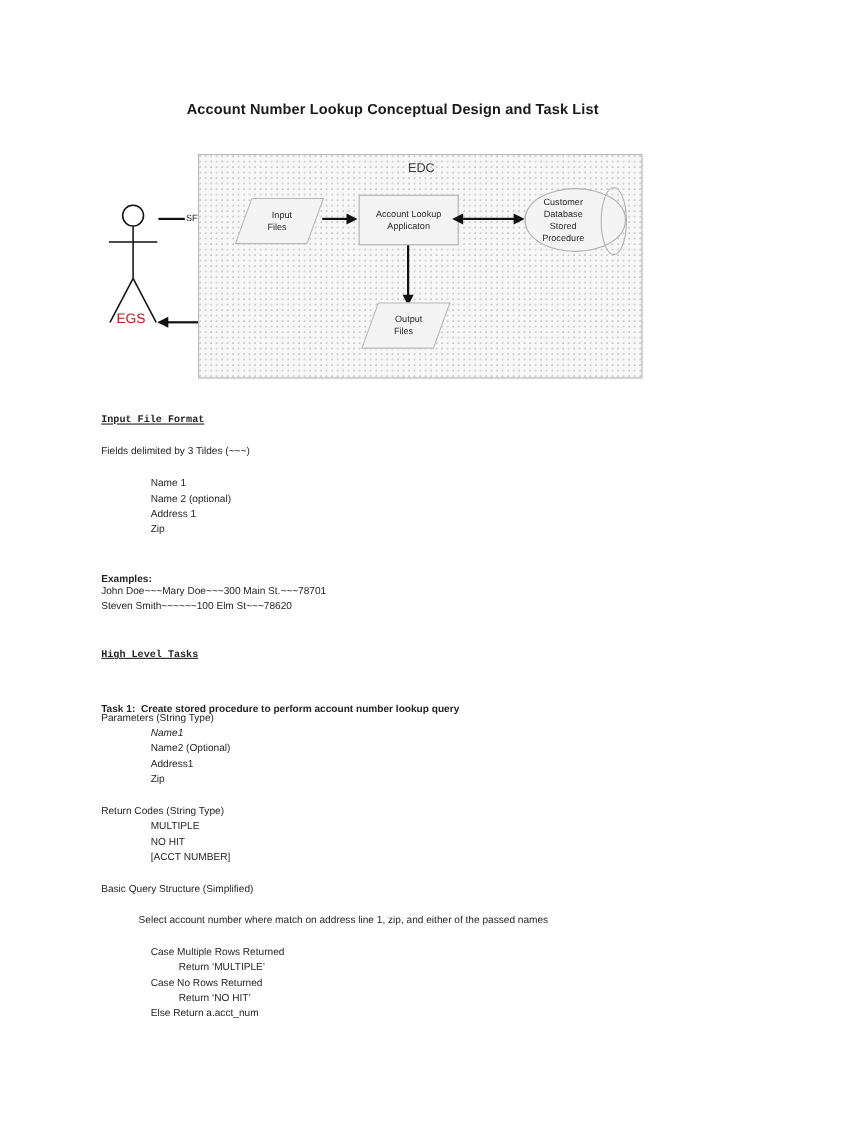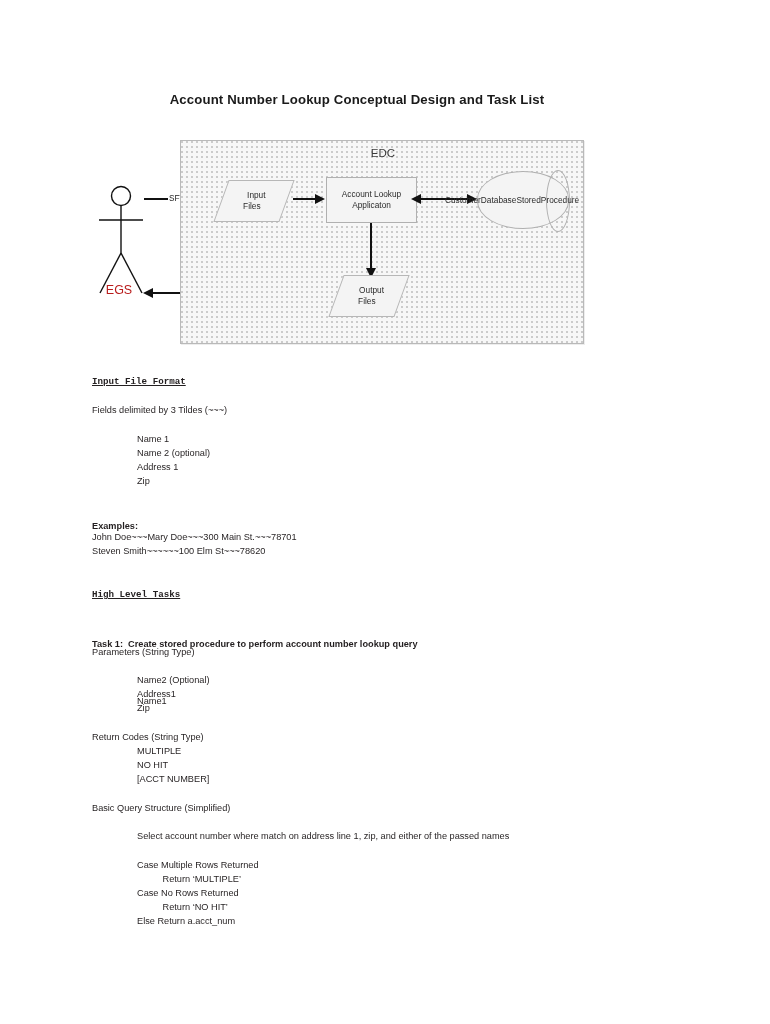--- a/index.html
+++ b/index.html
@@ -104,21 +104,21 @@
     border-radius: 50%;
     background: transparent;
   }
   .cyl-label {
     position: absolute;
     left: 6px;
     top: 0;
     width: calc(100% - 34px);
     height: 100%;
     display: flex;
-    flex-direction: row;
+    flex-direction: column;
     align-items: center;
     justify-content: center;
     font-size: 8.3px;
     line-height: 1.3;
     color: #2b2b2b;
     text-align: center;
   }
 
   
   .arrow-line {
@@ -274,33 +274,33 @@
   <div class="txt bold" style="left:92px; top:498px;">Examples:</div>
 
   <div class="txt" style="left:92px; top:530px;">John Doe~~~Mary Doe~~~300 Main St.~~~78701</div>
   <div class="txt" style="left:92px; top:544px;">Steven Smith~~~~~~100 Elm St~~~78620</div>
 
   <div class="txt hdr" style="left:92px; top:588px;">High Level Tasks</div>
 
   <div class="txt bold" style="left:92px; top:616px;">Task 1:  Create stored procedure to perform account number lookup query</div>
 
   <div class="txt" style="left:92px; top:645px;">Parameters (String Type)</div>
-  <div class="txt" style="left:137px; top:694px;">Name1</div>
+  <div class="txt" style="left:137px; top:659px;font-style:italic;">Name1</div>
   <div class="txt" style="left:137px; top:673px;">Name2 (Optional)</div>
   <div class="txt" style="left:137px; top:687px;">Address1</div>
   <div class="txt" style="left:137px; top:701px;">Zip</div>
 
   <div class="txt" style="left:92px; top:730px;">Return Codes (String Type)</div>
   <div class="txt" style="left:137px; top:744px;">MULTIPLE</div>
   <div class="txt" style="left:137px; top:758px;text-align:right;">NO HIT</div>
   <div class="txt" style="left:137px; top:772px;">[ACCT NUMBER]</div>
 
   <div class="txt" style="left:92px; top:801px;">Basic Query Structure (Simplified)</div>
 
-  <div class="txt" style="left:137px; top:829px;">Select account number where match on address line 1, zip, and either of the passed names</div>
+  <div class="txt" style="left:126px; top:829px;">Select account number where match on address line 1, zip, and either of the passed names</div>
 
   <div class="txt" style="left:137px; top:858px;">Case Multiple Rows Returned</div>
   <div class="txt" style="left:137px; top:872px;">          Return ‘MULTIPLE’</div>
   <div class="txt" style="left:137px; top:886px;">Case No Rows Returned</div>
   <div class="txt" style="left:137px; top:900px;">          Return ‘NO HIT’</div>
   <div class="txt" style="left:137px; top:914px;">Else Return a.acct_num</div>
 
 </div>
 
 </body></html>

